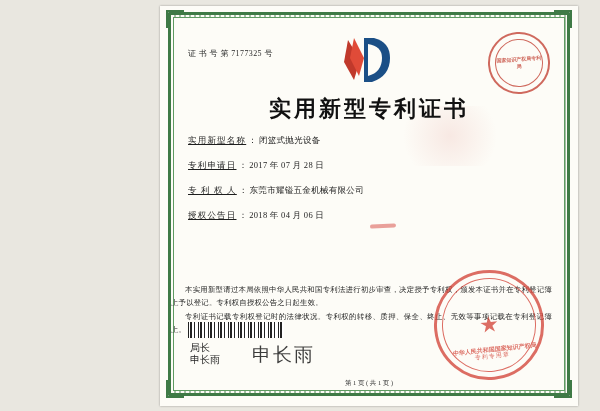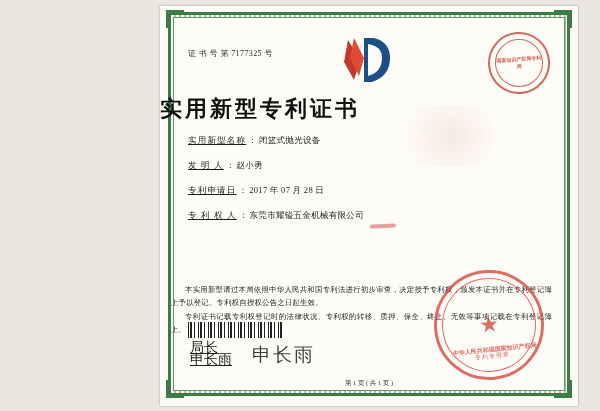--- a/index.html
+++ b/index.html
@@ -72,21 +72,21 @@
     width:46px;height:46px;border:1px solid #c0392b;border-radius:50%;
     display:flex;flex-direction:column;align-items:center;justify-content:center;
     font-size:5px;line-height:7px;text-align:center;font-weight:bold;
   }
   
   .emblem{
     position:absolute;left:50%;top:26px;transform:translateX(-50%);
     width:70px;height:56px;
   }
   .title{
-    position:absolute;left:0;right:0;top:88px;
+    position:absolute;left:0;right:0;top:88px;text-align:center;
     font-size:22px;font-weight:bold;letter-spacing:3px;color:#111;
     font-family:Liberation Sans, sans-serif;
   }
   .fields{
     position:absolute;left:28px;top:128px;right:26px;
     font-size:8.5px;color:#1d1d1d;line-height:12px;
   }
   .field{margin-bottom:13px;white-space:nowrap;}
   .field .lbl{display:inline-block;letter-spacing:1.2px;text-decoration:underline;}
   .field .val{letter-spacing:.3px;}
@@ -99,21 +99,21 @@
     margin-top:26px;
   }
   .body-text p{margin:0 0 2px 0;text-indent:14px;}
 
   
   .barcode{
     position:absolute;left:28px;bottom:68px;width:96px;height:16px;
     background:repeating-linear-gradient(90deg,#222 0 1px,#fff 1px 2px,#222 2px 4px,#fff 4px 6px,#222 6px 7px,#fff 7px 10px);
   }
   .director{
-    position:absolute;left:30px;bottom:40px;font-size:14px;color:#1d1d1d;line-height:12px;text-decoration:underline;
+    position:absolute;left:30px;bottom:40px;font-size:10px;color:#1d1d1d;line-height:12px;
   }
   .sign{
     position:absolute;left:92px;bottom:38px;
     font-size:19px;color:#1b1b1b;font-family:"DejaVu Serif", serif;
     letter-spacing:2px;opacity:.85;
   }
   
   .seal{
     position:absolute;right:34px;bottom:26px;width:104px;height:104px;
     border:3px solid #d0372b;border-radius:50%;
@@ -187,33 +187,33 @@
 
     <div class="title">实用新型专利证书</div>
 
     <div class="fields">
       <div class="field">
         <span class="lbl">实用新型名称</span>
         <span>：</span>
         <span class="val">闭篮式抛光设备</span>
       </div>
       <div class="field">
-        <span class="lbl">发 明 人</span>
-        <span>：</span>
-        <span class="val">赵小勇</span>
-      </div>
-      <div class="field">
         <span class="lbl">专利申请日</span>
         <span>：</span>
         <span class="val">2017 年 07 月 28 日</span>
       </div>
       <div class="field">
         <span class="lbl">专 利 权 人</span>
         <span>：</span>
         <span class="val">东莞市耀镒五金机械有限公司</span>
+      </div>
+      <div class="field grant-date">
+        <span class="lbl">授权公告日</span>
+        <span>：</span>
+        <span class="val">2018 年 04 月 06 日</span>
       </div>
     </div>
 
     <div class="smudge"></div>
 
     <div class="body-text">
       <p>本实用新型请过本局依照中华人民共和国专利法进行初步审查，决定授予专利权，颁发本证书并在专利登记簿上予以登记。专利权自授权公告之日起生效。</p>
       <p>专利证书记载专利权登记时的法律状况。专利权的转移、质押、保全、终止、无效等事项记载在专利登记簿上。</p>
     </div>
 

